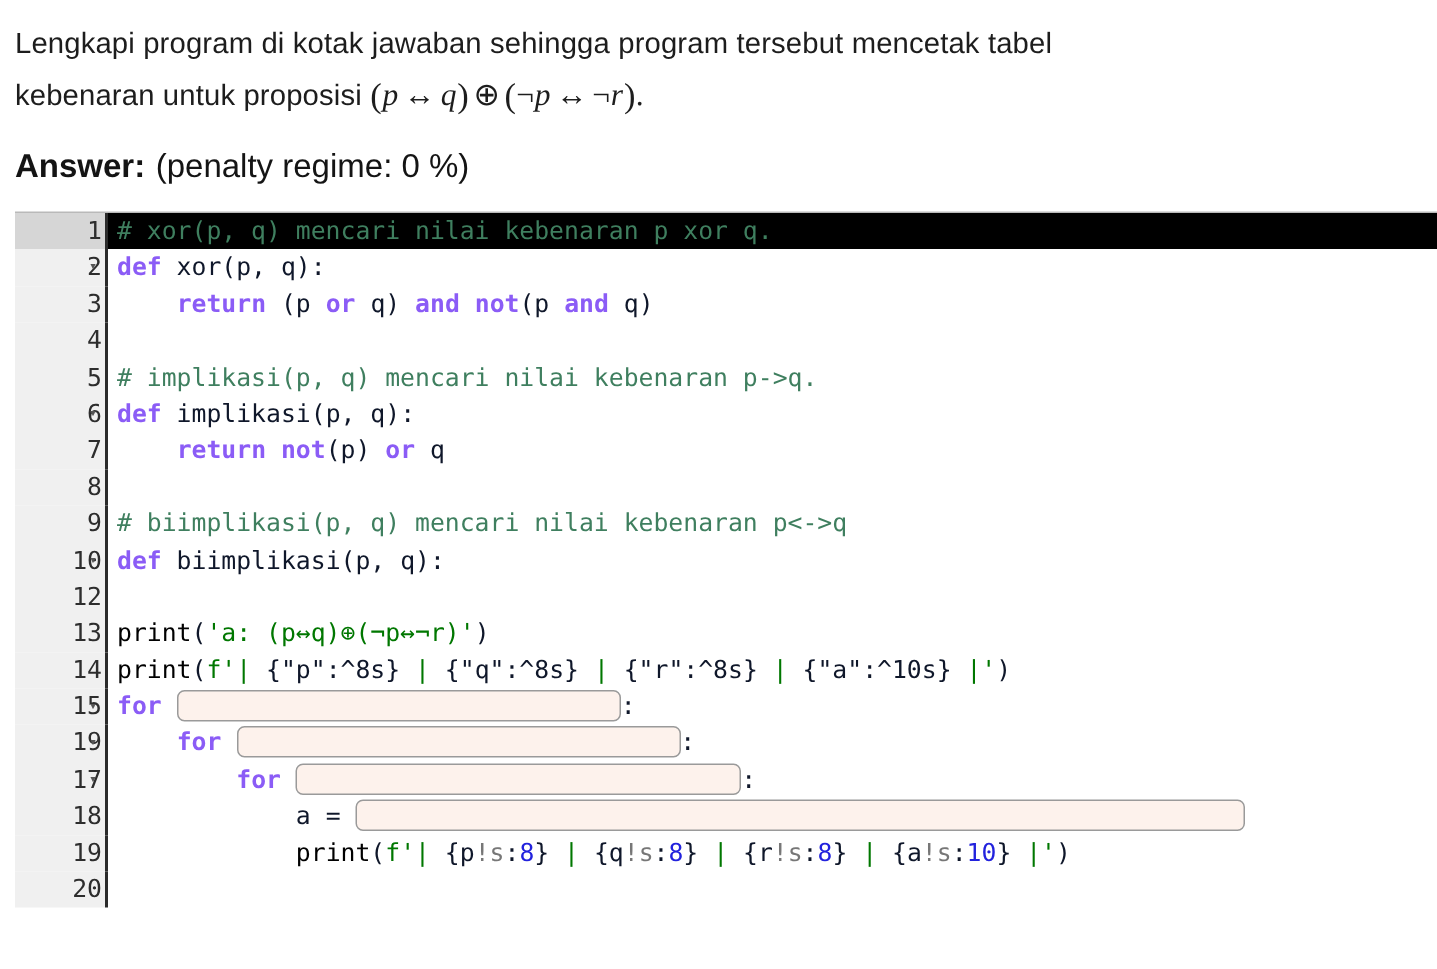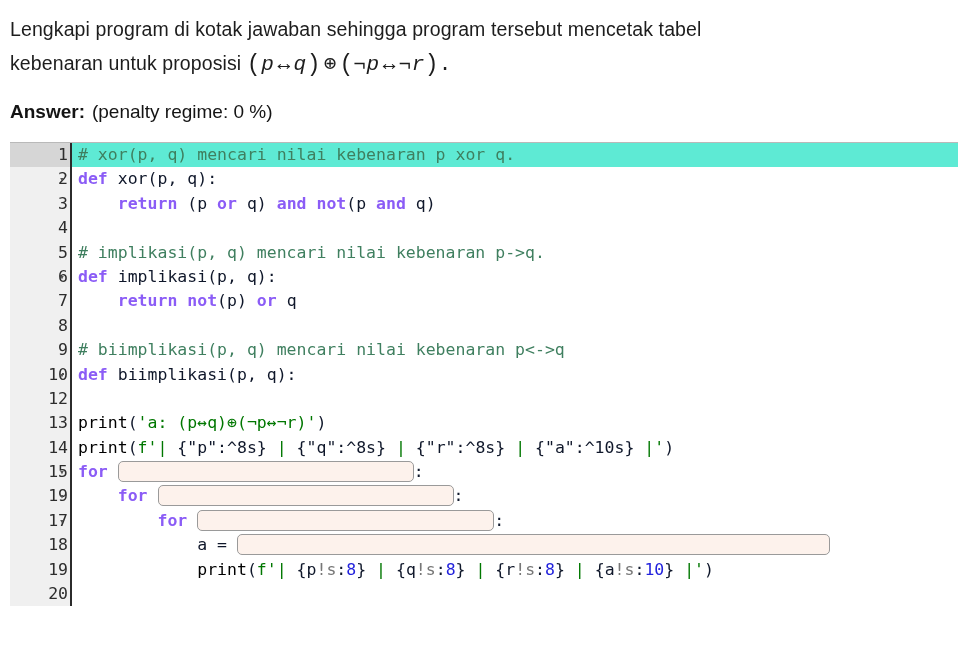--- a/index.html
+++ b/index.html
@@ -18,21 +18,21 @@
 
   
   .prompt {
     padding: 12px 14px 0 10px;
     font-size: 19.5px;
     line-height: 34px;
     color: #1d1d1d;
     letter-spacing: 0.1px;
   }
   .math {
-    font-family: Liberation Mono, monospace;
+    font-family: Liberation Serif, serif;
     font-size: 21px;
   }
   .math .var {
     font-style: italic;
     padding: 0 0.5px;
   }
   .math .op {
     font-style: normal;
     padding: 0 3px;
   }
@@ -42,21 +42,21 @@
     position: relative;
     top: 1px;
   }
   .math .neg {
     font-style: normal;
     padding-right: 0px;
   }
 
   .answer-line {
     padding: 18px 14px 12px 10px;
-    font-size: 19px;
+    font-size: 22px;
     line-height: 24px;
     color: #141414;
   }
   .answer-label {
     font-weight: bold;
   }
   .penalty {
     font-weight: normal;
     margin-left: 7px;
   }
@@ -76,21 +76,21 @@
   .row {
     display: flex;
     align-items: stretch;
     height: 24.4px;
     position: relative;
   }
   .row.active .gutter {
     background: #d6d6d6;
   }
   .row.active .code {
-    background: #5eead4;
+    background: #000000;
   }
   .gutter {
     width: 60px;
     min-width: 60px;
     background: #f0f0f0;
     color: #2d2d2d;
     font-family: "DejaVu Sans Mono", monospace;
     font-size: 16.5px;
     line-height: 24.4px;
     text-align: right;

